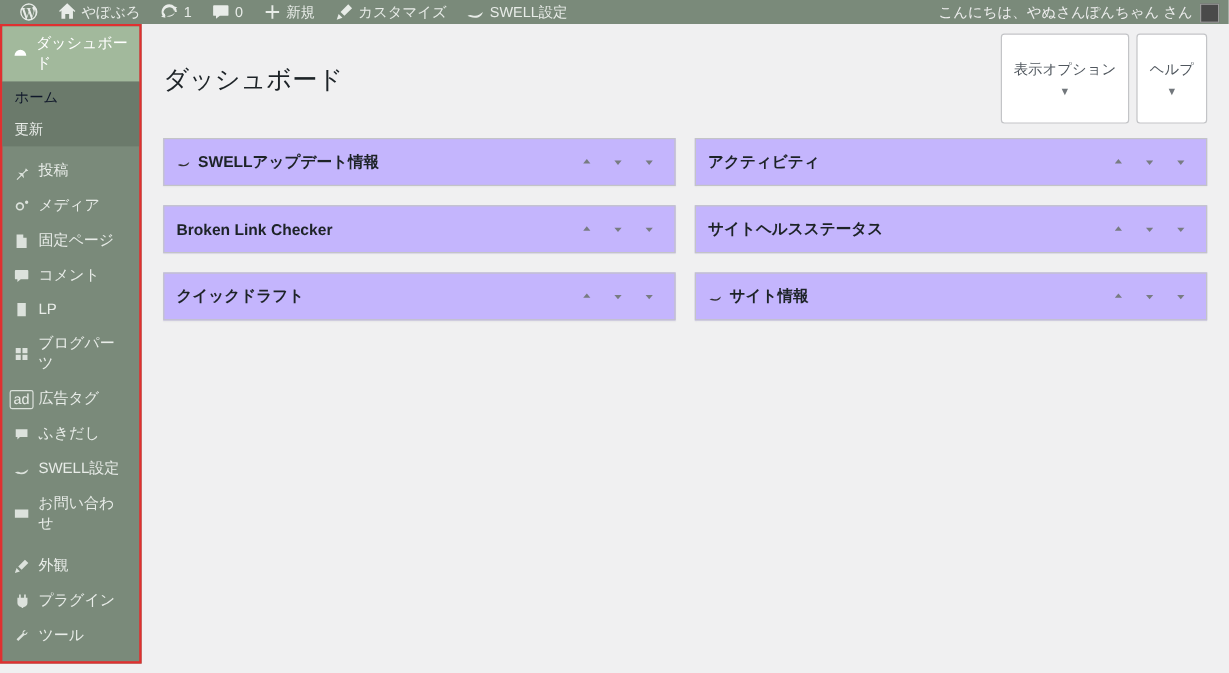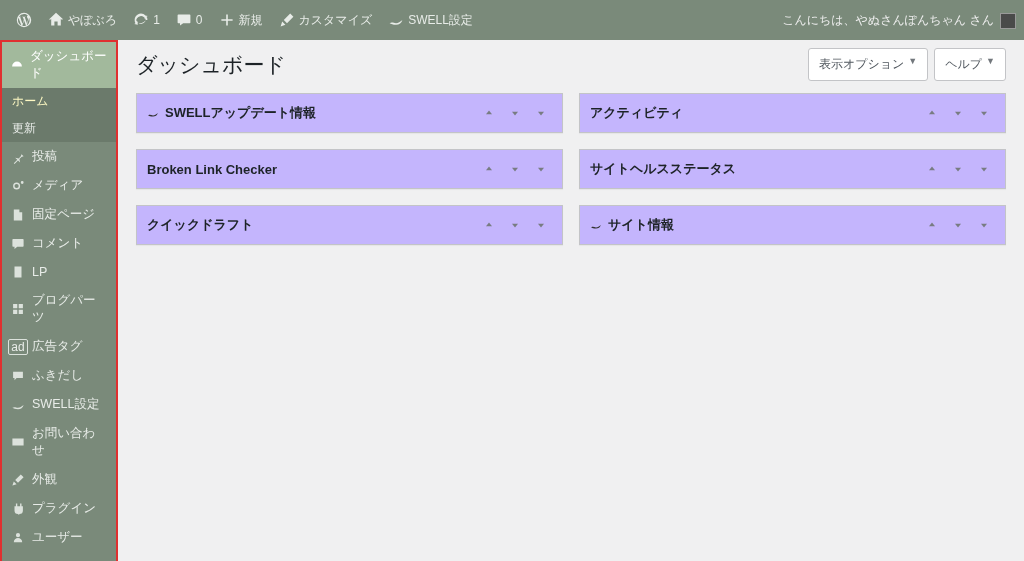--- a/index.html
+++ b/index.html
@@ -1,46 +1,46 @@
 <!DOCTYPE html>
 <html><head>
 <meta charset="utf-8">
 <style>
 * { margin: 0; padding: 0; box-sizing: border-box; font-family: -apple-system, "Hiragino Sans", sans-serif; }
 body { background: #f0f0f1; width: 1024px; height: 561px; overflow: hidden; font-size: 13px; }
 
 
-.adminbar { background: #7a8a7a; color: #eee; height: 40px; display: flex; align-items: center; padding: 0 8px; font-size: 12px; }
+.adminbar { background: #7a8a7a; color: #eee; height: 20px; display: flex; align-items: center; padding: 0 8px; font-size: 12px; }
 .adminbar .left { display: flex; align-items: center; gap: 0; }
 .adminbar .right { margin-left: auto; display: flex; align-items: flex-end; gap: 6px; }
 .adminbar .item { display: flex; align-items: center; gap: 4px; padding: 0 8px; height: 28px; cursor: pointer; color: #e8ece8; }
 .adminbar .ico { width: 16px; height: 16px; display: inline-flex; align-items: center; justify-content: center; }
 .adminbar svg { fill: #e8ece8; }
 .avatar { width: 16px; height: 16px; background: #4a4a4a; border: 1px solid #999; display: inline-block; }
 
 
 .wrap { display: flex; height: calc(561px - 28px); }
 .sidebar { width: 118px; background: #7a8a7a; color: #eee; border: 2px solid #e03030; border-top: 2px solid #e03030; display: flex; flex-direction: column; font-size: 12.5px; }
 .sidebar .menu-item { display: flex; align-items: center; gap: 6px; padding: 6px 8px; cursor: pointer; color: #e8ece8; }
 .sidebar .menu-item.current { background: #a2b99c; color: #fff; }
 .sidebar .sub { background: #6b7a6b; }
 .sidebar .sub .menu-item { padding: 5px 8px 5px 10px; font-size: 12px; }
-.sidebar .sub .menu-item.curr { color: #fef9c3; font-weight: 500; }
+.sidebar .sub .menu-item.curr { color: #0f172a; font-weight: 500; }
 .sidebar .separator { height: 6px; }
 .sidebar .mico { width: 16px; height: 16px; display: inline-flex; align-items: center; justify-content: center; }
 .sidebar svg { fill: #dce2dc; width: 14px; height: 14px; }
 .menu-item.current svg { fill: #fff; }
 .ad-label { font-size: 12px; border: 1px solid #dce2dc; padding: 0 2px; border-radius: 2px; }
 
 
 .main { flex: 1; padding: 8px 18px; overflow: auto; }
 .topbar { display: flex; align-items: center; margin-bottom: 12px; }
 .topbar h1 { font-size: 21px; font-weight: 400; color: #1d2327; }
 .topbar .btns { margin-left: auto; display: flex; gap: 6px; }
-.scr-btn { background: #fff; border: 1px solid #c3c4c7; border-radius: 3px; padding: 7px 10px; font-size: 12px; color: #50575e; cursor: pointer; display: flex; gap: 4px; }
+.scr-btn { background: #fff; border: 1px solid #c3c4c7; border-radius: 3px; padding: 21px 10px; font-size: 12px; color: #50575e; cursor: pointer; display: flex; align-items: center; gap: 4px; flex-direction: column; }
 .tri { font-size: 9px; color: #72777c; }
 
 
 .cols { display: flex; gap: 16px; }
 .col { flex: 1; display: flex; flex-direction: column; gap: 16px; }
 .postbox { background: #c4b5fd; border: 1px solid #c3c4c7; box-shadow: 0 1px 1px rgba(0,0,0,.04); }
 .postbox .phead { display: flex; align-items: center; padding: 8px 10px; }
 .postbox .phead .ptitle { font-size: 13px; font-weight: 600; color: #1d2327; display: flex; align-items: center; gap: 6px; }
 .swell-ico { width: 12px; height: 12px; display: inline-flex; }
 .swell-ico svg { fill: #333; width: 12px; height: 12px; }
@@ -226,28 +226,20 @@
         <span class="mico">
           <svg viewBox="0 0 20 20">
             <path d="M7 2v4H5v6a5 5 0 005 5v1h2v-1a5 5 0 005-5V6h-2V2h-2v4H9V2H7z"></path>
           </svg>
         </span>
         <span>プラグイン</span>
       </div>
     <div class="menu-item">
         <span class="mico">
           <svg viewBox="0 0 20 20">
-            <path d="M10 3a3 3 0 110 6 3 3 0 010-6zm-6 13a6 6 0 0112 0H4z"></path>
-          </svg>
-        </span>
-        <span>ユーザー</span>
-      </div>
-    <div class="menu-item">
-        <span class="mico">
-          <svg viewBox="0 0 20 20">
             <path d="M15 3a4 4 0 00-4 4l-7 7 2 2 7-7a4 4 0 004-4l-3 3-2-2 3-3z"></path>
           </svg>
         </span>
         <span>ツール</span>
       </div>
 
   </div>
 
   <div class="main">
     <div class="topbar">

